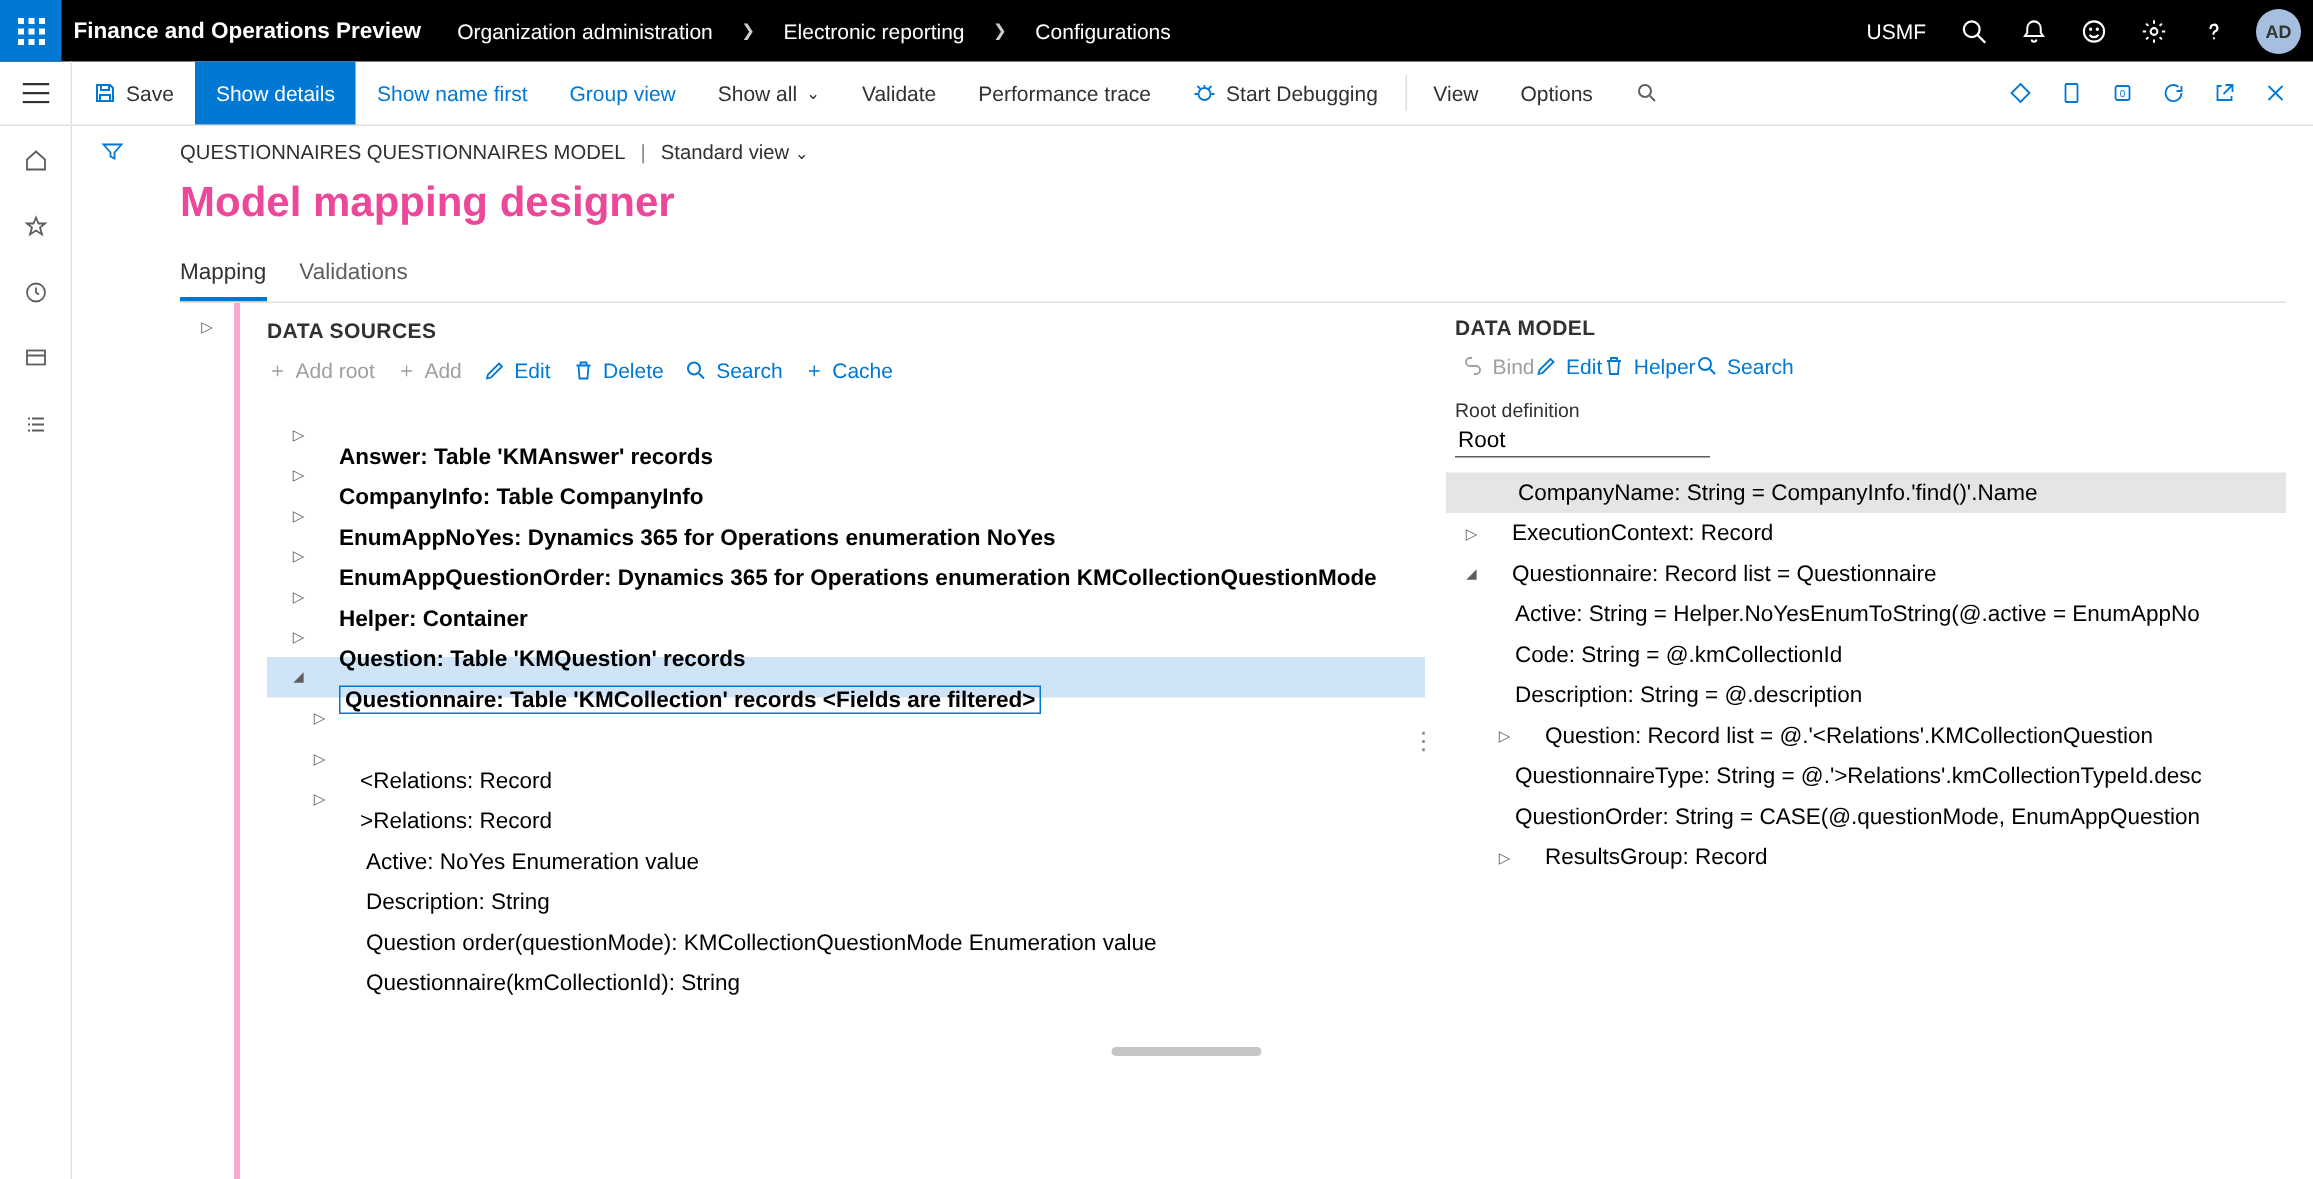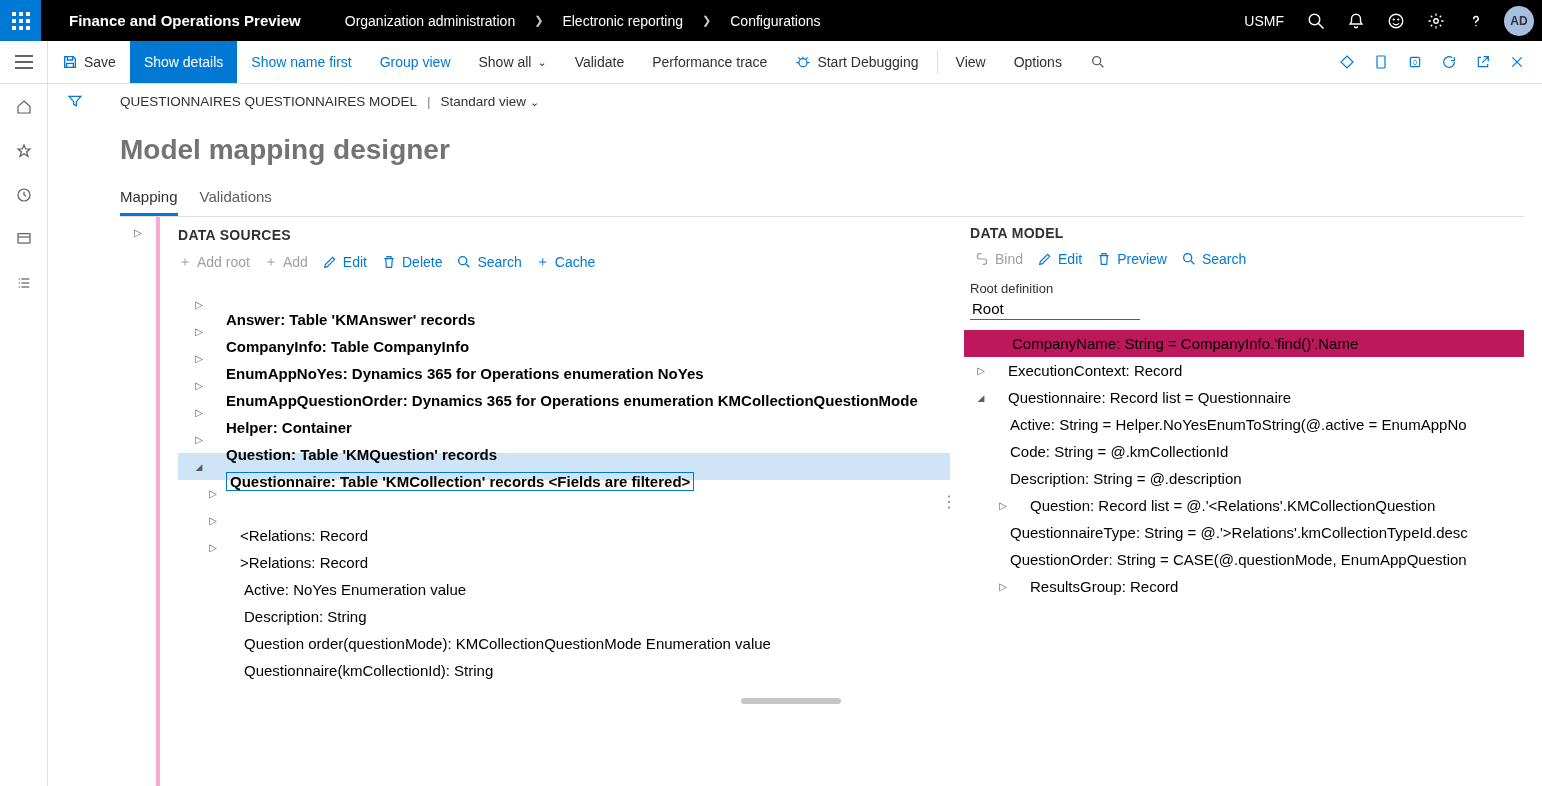--- a/index.html
+++ b/index.html
@@ -2,21 +2,21 @@
 <html><head>
 <meta charset="utf-8">
 <style>
 * { margin: 0; padding: 0; box-sizing: border-box; font-family: "Segoe UI", Arial, sans-serif; }
 body { width: 1542px; height: 786px; overflow: hidden; background: #fff; }
 
 
 .header-bar { height: 41px; background: #000; color: #fff; display: flex; align-items: center; }
 .waffle { width: 41px; height: 41px; background: #0078d4; display: flex; align-items: center; justify-content: center; }
 .waffle svg { width: 18px; height: 18px; }
-.app-title { padding: 0 28px; font-size: 15px; font-weight: 600; }
+.app-title { padding: 0 8px; font-size: 15px; font-weight: 600; }
 .breadcrumb { display: flex; align-items: center; gap: 19px; font-size: 14px; color: #fff; padding-left: 16px; }
 .breadcrumb .chev { font-size: 11px; color: #ccc; }
 .header-right { margin-left: auto; display: flex; align-items: center; gap: 0; }
 .header-right .label { font-size: 14px; padding: 0 12px; }
 .header-icon { width: 40px; height: 41px; display: flex; align-items: center; justify-content: center; cursor: pointer; }
 .header-icon svg { width: 18px; height: 18px; stroke: #fff; fill: none; }
 .avatar { width: 30px; height: 30px; border-radius: 50%; background: #a6bfe0; color: #333; font-size: 12px; font-weight: 600; display: flex; align-items: center; justify-content: center; margin: 0 8px; }
 
 
 .action-outer { display: flex; height: 43px; border-bottom: 1px solid #e1e1e1; }
@@ -33,21 +33,21 @@
 
 .body { display: flex; height: calc(100% - 84px); }
 .left-rail { width: 48px; border-right: 1px solid #e1e1e1; display: flex; flex-direction: column; align-items: center; padding-top: 12px; gap: 22px; }
 .left-rail .ri { width: 22px; height: 22px; display: flex; align-items: center; justify-content: center; cursor: pointer; color: #605e5c; }
 .filter-col { width: 54px; padding-top: 9px; display: flex; justify-content: center; }
 .filter-col .fi { color: #0078d4; cursor: pointer; }
 
 .main { flex: 1; display: flex; flex-direction: column; padding: 10px 18px 0 18px; overflow: hidden; }
 .crumb-small { font-size: 13.5px; color: #323130; display: flex; align-items: center; gap: 10px; }
 .crumb-small .sep2 { color: #888; }
-.page-title { font-size: 28px; font-weight: 600; margin-top: 25px; color: #737373; }
+.page-title { font-size: 28px; font-weight: 600; margin-top: 10px; color: #ec4899; }
 .tabs { display: flex; gap: 22px; margin-top: 22px; font-size: 15px; }
 .tab { padding-bottom: 8px; color: #605e5c; cursor: pointer; }
 .tab.active { color: #323130; border-bottom: 3px solid #0078d4; font-weight: 400; }
 
 .panes { flex: 1; display: flex; border-top: 1px solid #e1e1e1; margin-top: 0; overflow: hidden; }
 .pane-left { flex: 1; display: flex; overflow: hidden; }
 .pane-right { width: 560px; padding: 8px 0 0 0; overflow: hidden; }
 
 .mini-caret-col { width: 36px; display: flex; justify-content: center; padding-top: 10px; }
 .mini-caret-col .mc { font-size: 10px; color: #605e5c; cursor: pointer; }
@@ -68,35 +68,35 @@
 .tree-row.bold .label { font-weight: 600; }
 .tree-row.selected { background: #cfe4f7; }
 .tree-row.selected .label { border: 1px solid #0078d4; padding: 0 3px; }
 .indent-0 { padding-left: 12px; }
 .indent-1 { padding-left: 26px; }
 .indent-2 { padding-left: 48px; }
 
 .split-handle { width: 14px; display: flex; align-items: center; justify-content: center; cursor: col-resize; color: #888; height: 100%; }
 
 .dm-section-heading { font-size: 14px; font-weight: 700; color: #323130; letter-spacing: 0.3px; padding-left: 6px; }
-.dm-toolbar { display: flex; align-items: center; gap: 14px; margin: 10px 0 0 10px; font-size: 14px; }
+.dm-toolbar { display: flex; align-items: center; margin: 10px 0 0 10px; font-size: 14px; }
 .dm-toolbar .tbtn { display: flex; align-items: center; gap: 5px; cursor: pointer; }
 .dm-toolbar .tbtn.dis { color: #a19f9d; }
 .dm-toolbar .tbtn.link { color: #0078d4; }
 .field-label { font-size: 13px; color: #323130; margin: 14px 0 2px 6px; }
 .text-input { border: none; border-bottom: 1px solid #605e5c; font-size: 15px; padding: 2px 2px; width: 170px; margin-left: 6px; background: transparent; outline: none; }
 
 .dm-tree { margin-top: 10px; font-size: 15px; }
 .dm-row { display: flex; align-items: center; height: 27px; }
 .dm-row .caret { width: 18px; font-size: 10px; color: #605e5c; cursor: pointer; text-align: center; }
 .dm-row .caret.open::before { content: "◢"; font-size: 9px; }
 .dm-row .caret.closed::before { content: "▷"; }
 .dm-row .empty { width: 18px; }
 .dm-row .label { white-space: nowrap; overflow: hidden; text-overflow: clip; }
-.dm-row.selected { background: #be185d; text-align: right; }
+.dm-row.selected { background: #e5e5e5; text-align: right; }
 .dm-indent-0 { padding-left: 8px; }
 .dm-indent-1 { padding-left: 30px; }
 .dm-indent-2 { padding-left: 46px; }
 
 .scroll-thumb { position: absolute; bottom: 82px; left: 50%; transform: translateX(-30px); width: 100px; height: 6px; background: #c8c6c4; border-radius: 3px; }
 
 svg.i { width: 16px; height: 16px; }
 </style>
 </head>
 <body>
@@ -436,21 +436,21 @@
           <div class="tbtn link">
               <svg class="i" viewBox="0 0 24 24" fill="none" stroke="#0078d4" stroke-width="1.8">
                 <path d="M4 20l4-1 11-11-3-3L5 16z"></path>
               </svg>
               <span>Edit</span>
             </div>
           <div class="tbtn link">
               <svg class="i" viewBox="0 0 24 24" fill="none" stroke="#0078d4" stroke-width="1.8">
                 <path d="M5 7h14M9 7V4h6v3M7 7l1 13h8l1-13"></path>
               </svg>
-              <span>Preview</span>
+              <span>Helper</span>
             </div>
           <div class="tbtn link">
               <svg class="i" viewBox="0 0 24 24" fill="none" stroke="#0078d4" stroke-width="2">
                 <circle cx="10" cy="10" r="6"></circle>
                 <line x1="15" y1="15" x2="20" y2="20"></line>
               </svg>
               <span>Search</span>
             </div>
         </div>
         <div class="field-label">Root definition</div>

